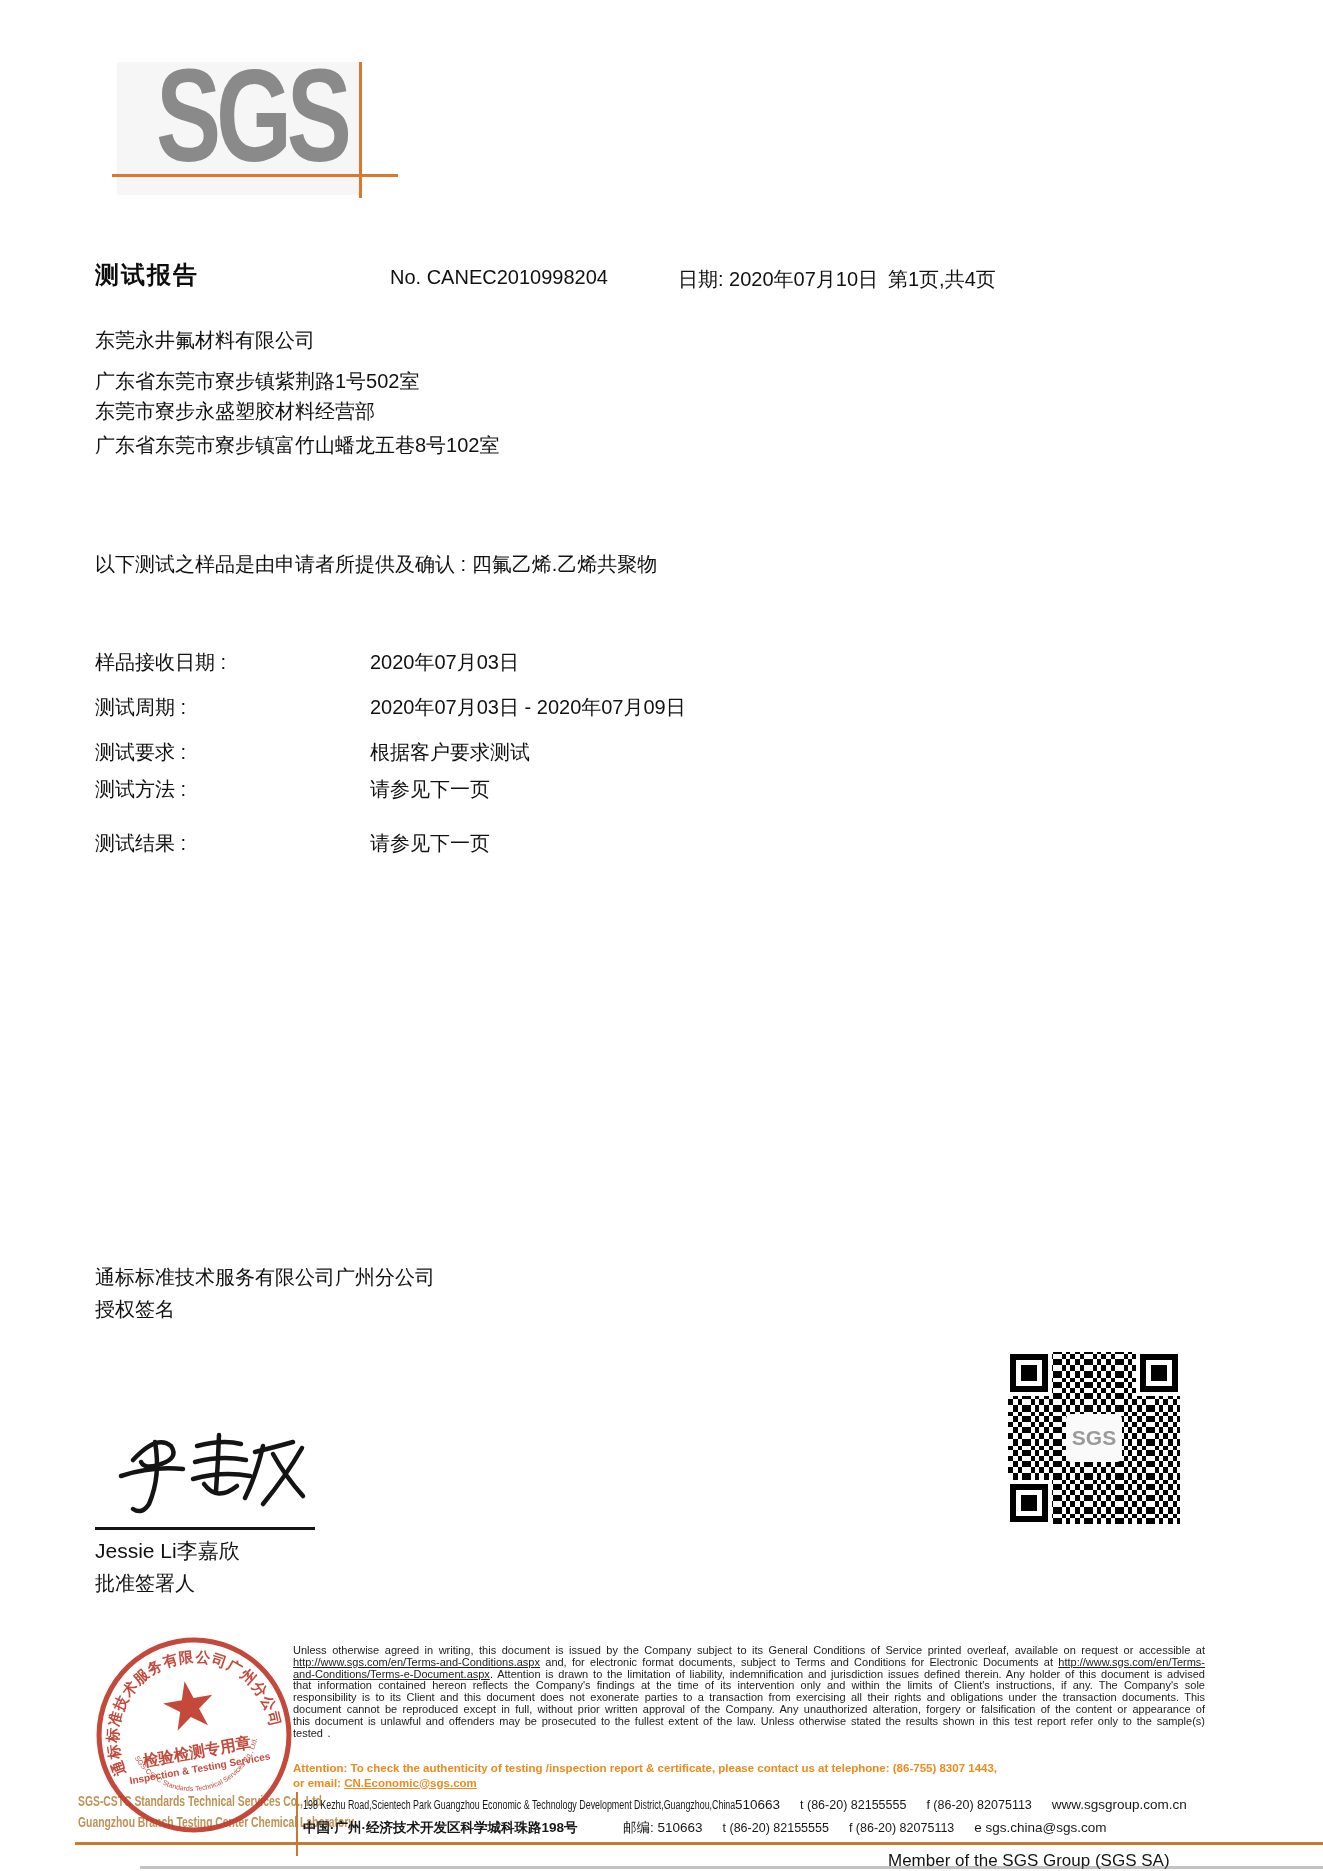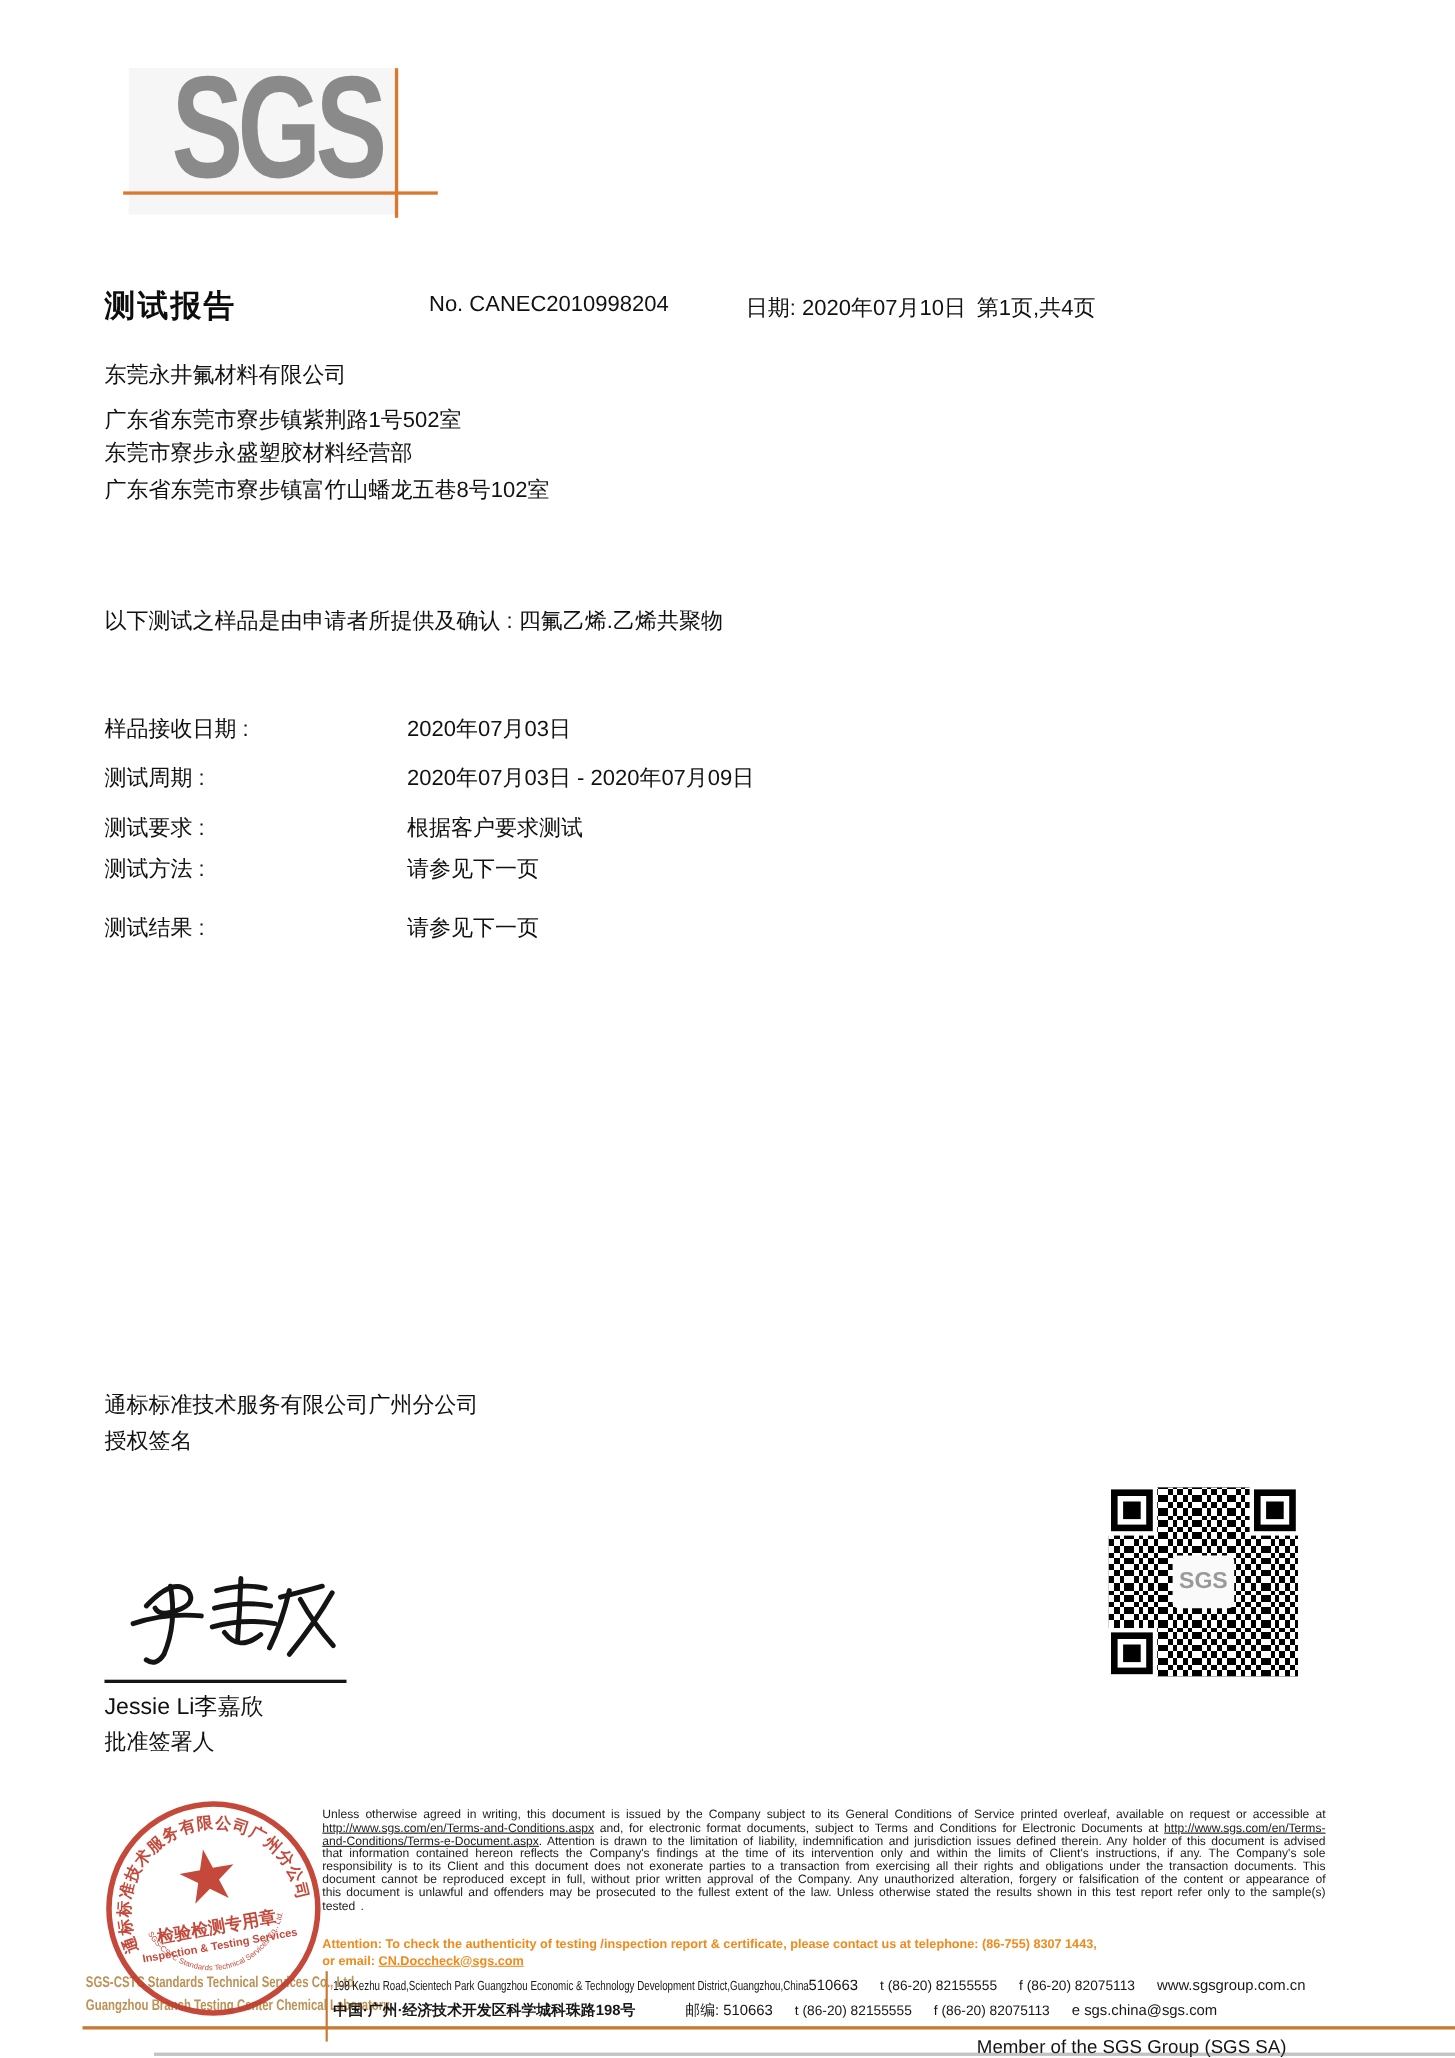--- a/index.html
+++ b/index.html
@@ -15,21 +15,21 @@
   .logo-box { left:117px; top:62px; width:245px; height:133px; background:#f6f6f6; }
   .logo-text {
     left:156px; top:52px; font-size:132px; font-weight:bold; color:#8a8a8a;
     line-height:128px; letter-spacing:-7px;
     transform:scaleX(0.74); transform-origin:left top;
   }
   .logo-hline { left:112px; top:174px; width:286px; height:3px; background:#d9782e; }
   .logo-vline { left:359px; top:62px; width:3px; height:136px; background:#d9782e; }
 
   
-  .title   { left:95px;  top:259px; font-size:28px; font-weight:bold; letter-spacing:2px; color:#0d0d0d;font-family:Liberation Serif, serif; }
+  .title   { left:95px;  top:259px; font-size:24px; font-weight:bold; letter-spacing:2px; color:#0d0d0d;font-family:Liberation Serif, serif; }
   .repno   { left:390px; top:266px; font-size:20px; }
   .repdate { left:678px; top:266px; font-size:20px; }
   .pageinf { left:888px; top:266px; font-size:20px; }
 
   
   .ap1 { left:95px; top:327px; font-size:20px; }
   .ap2 { left:95px; top:368px; font-size:20px; }
   .ap3 { left:95px; top:398px; font-size:20px; }
   .ap4 { left:95px; top:432px; font-size:20px; }
 
@@ -193,21 +193,21 @@
   <div class="abs lab1">SGS-CSTC Standards Technical Services Co., Ltd.</div>
   <div class="abs lab2">Guangzhou Branch Testing Center Chemical Laboratory.</div>
 
   <div class="abs legal"><span>Unless otherwise agreed in writing, this document is issued by the Company subject to its General Conditions of Service printed overleaf, available on request or accessible at </span><span class="url">http://www.sgs.com/en/Terms-and-Conditions.aspx</span><span> and, for electronic format documents, subject to Terms and Conditions for Electronic Documents at </span><span class="url">http://www.sgs.com/en/Terms-and-Conditions/Terms-e-Document.aspx</span><span>. Attention is drawn to the limitation of liability, indemnification and jurisdiction issues defined therein. Any holder of this document is advised that information contained hereon reflects the Company's findings at the time of its intervention only and within the limits of Client's instructions, if any. The Company's sole responsibility is to its Client and this document does not exonerate parties to a transaction from exercising all their rights and obligations under the transaction documents. This document cannot be reproduced except in full, without prior written approval of the Company. Any unauthorized alteration, forgery or falsification of the content or appearance of this document is unlawful and offenders may be prosecuted to the fullest extent of the law. Unless otherwise stated the results shown in this test report refer only to the sample(s) tested .</span></div>
 
   <div class="abs attention">
     <div>
       <span>Attention: To check the authenticity of testing /inspection report &amp; certificate, please contact us at telephone: (86-755) 8307 1443,</span>
     </div>
     <div>
-      <span>or email: </span><span class="email">CN.Doccheck@sgs.com</span>
+      <span>or email: </span><span class="email">CN.Economic@sgs.com</span>
     </div>
   </div>
 
   <div class="abs f-divider"></div>
   <div class="abs f-row f-row1">
     <span class="addr-en">198 Kezhu Road,Scientech Park Guangzhou Economic &amp; Technology Development District,Guangzhou,China</span>
     <span class="pc-en">510663</span>
     <span class="tf">t  (86-20) 82155555</span>
     <span class="tf">f  (86-20) 82075113</span>
     <span class="web">www.sgsgroup.com.cn</span>

